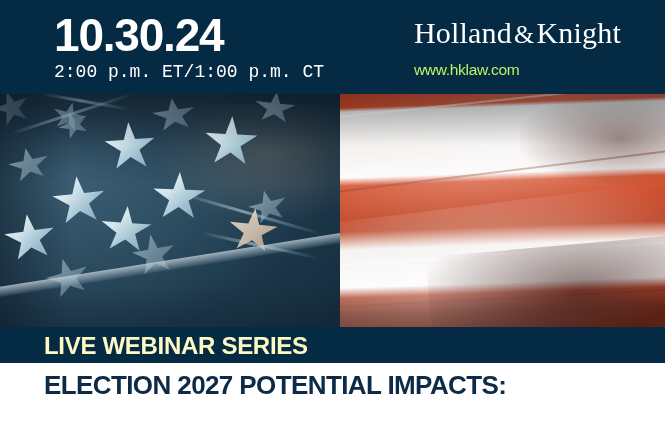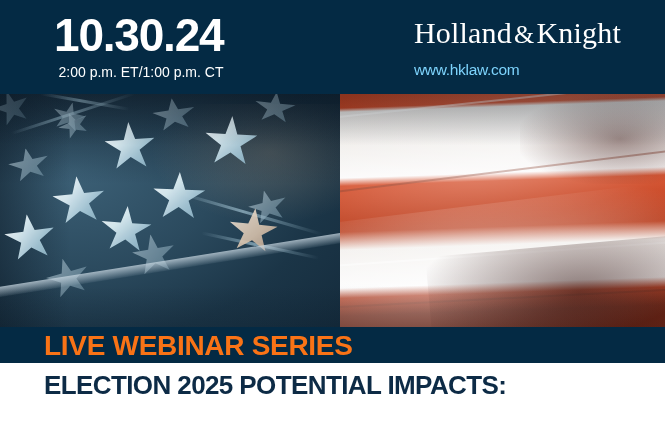--- a/index.html
+++ b/index.html
@@ -36,23 +36,23 @@
   .date-text {
     font-family: "Liberation Sans", sans-serif;
     font-weight: bold;
     font-size: 46px;
     line-height: 48px;
     letter-spacing: -1.2px;
     color: #ffffff;
     white-space: nowrap;
   }
   .time-text {
-    font-family: Liberation Sans, sans-serif;
+    font-family: Liberation Mono, monospace;
     font-weight: 500;
-    font-size: 14px;
+    font-size: 18px;
     line-height: 18px;
     color: #ffffff;
     white-space: nowrap;
     margin-top: 4px;
     letter-spacing: 0px;
     text-align: right;
   }
   .brand-block {
     position: absolute;
     right: 44px;
@@ -69,21 +69,21 @@
   }
   .brand-amp {
     font-family: "Liberation Serif", serif;
     font-size: 26px;
     padding: 0 2px;
   }
   .brand-url {
     font-family: "Liberation Sans", sans-serif;
     font-size: 15.5px;
     line-height: 20px;
-    color: #7dd3fc;
+    color: #bef264;
     white-space: nowrap;
     margin-top: 8px;
     letter-spacing: -0.3px;
   }
 
   
   .flag-photo {
     position: absolute;
     left: 0;
     top: 94px;
@@ -229,24 +229,24 @@
     width: 665px;
     height: 36px;
     background: #042a44;
   }
   .series-label {
     position: absolute;
     left: 44px;
     top: 5px;
     font-family: "Liberation Sans", sans-serif;
     font-weight: bold;
-    font-size: 28px;
+    font-size: 24px;
     line-height: 27px;
     letter-spacing: -0.3px;
-    color: #f97316;
+    color: #fef9c3;
     white-space: nowrap;
   }
 
   
   .title-block {
     position: absolute;
     left: 0;
     top: 363px;
     width: 665px;
     height: 72px;
@@ -346,16 +346,16 @@
     </div>
 
     <div class="photo-vignette"></div>
   </div>
 
   <div class="series-band">
     <div class="series-label">LIVE WEBINAR SERIES</div>
   </div>
 
   <div class="title-block">
-    <div class="title-main">ELECTION 2025 POTENTIAL IMPACTS:</div>
+    <div class="title-main">ELECTION 2027 POTENTIAL IMPACTS:</div>
   </div>
 
 </div>
 
 </body></html>

